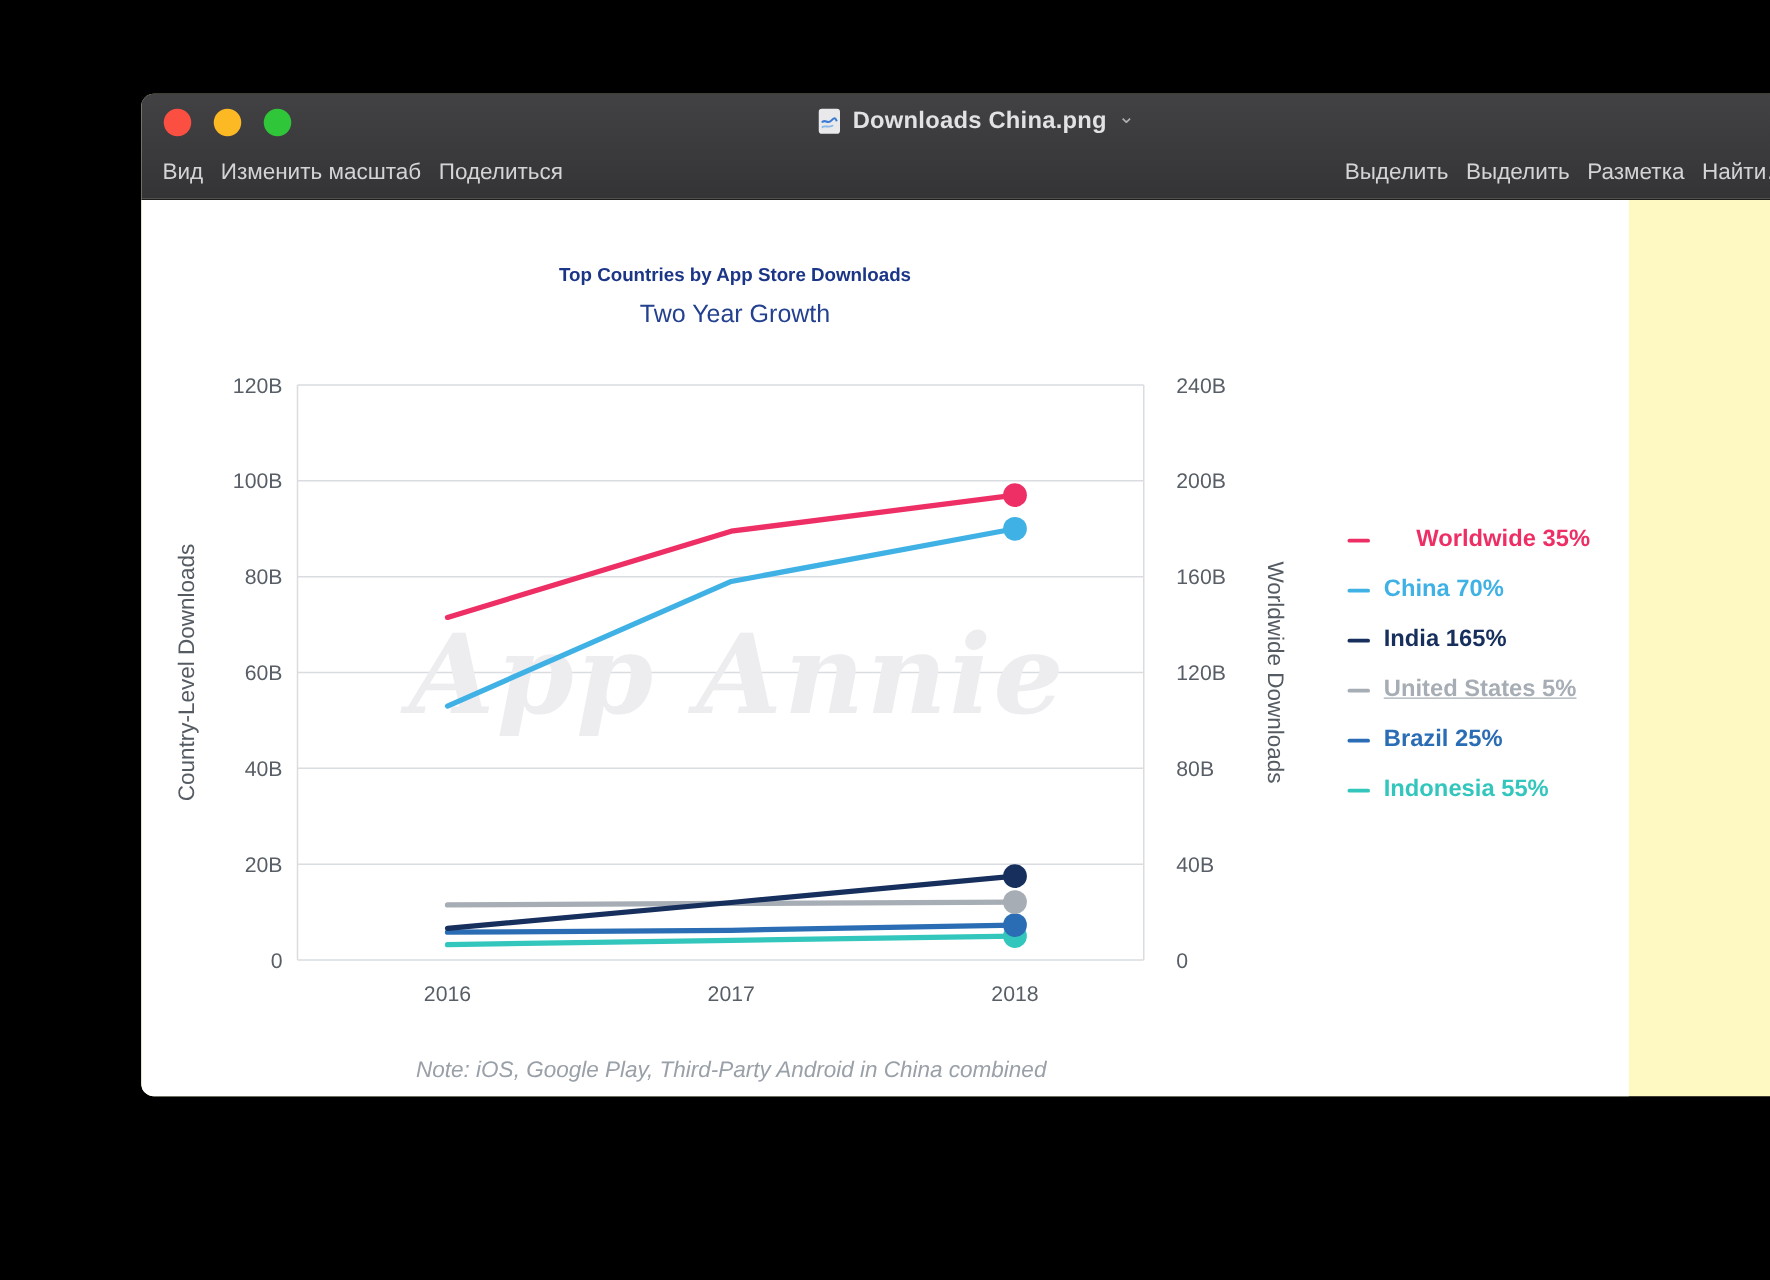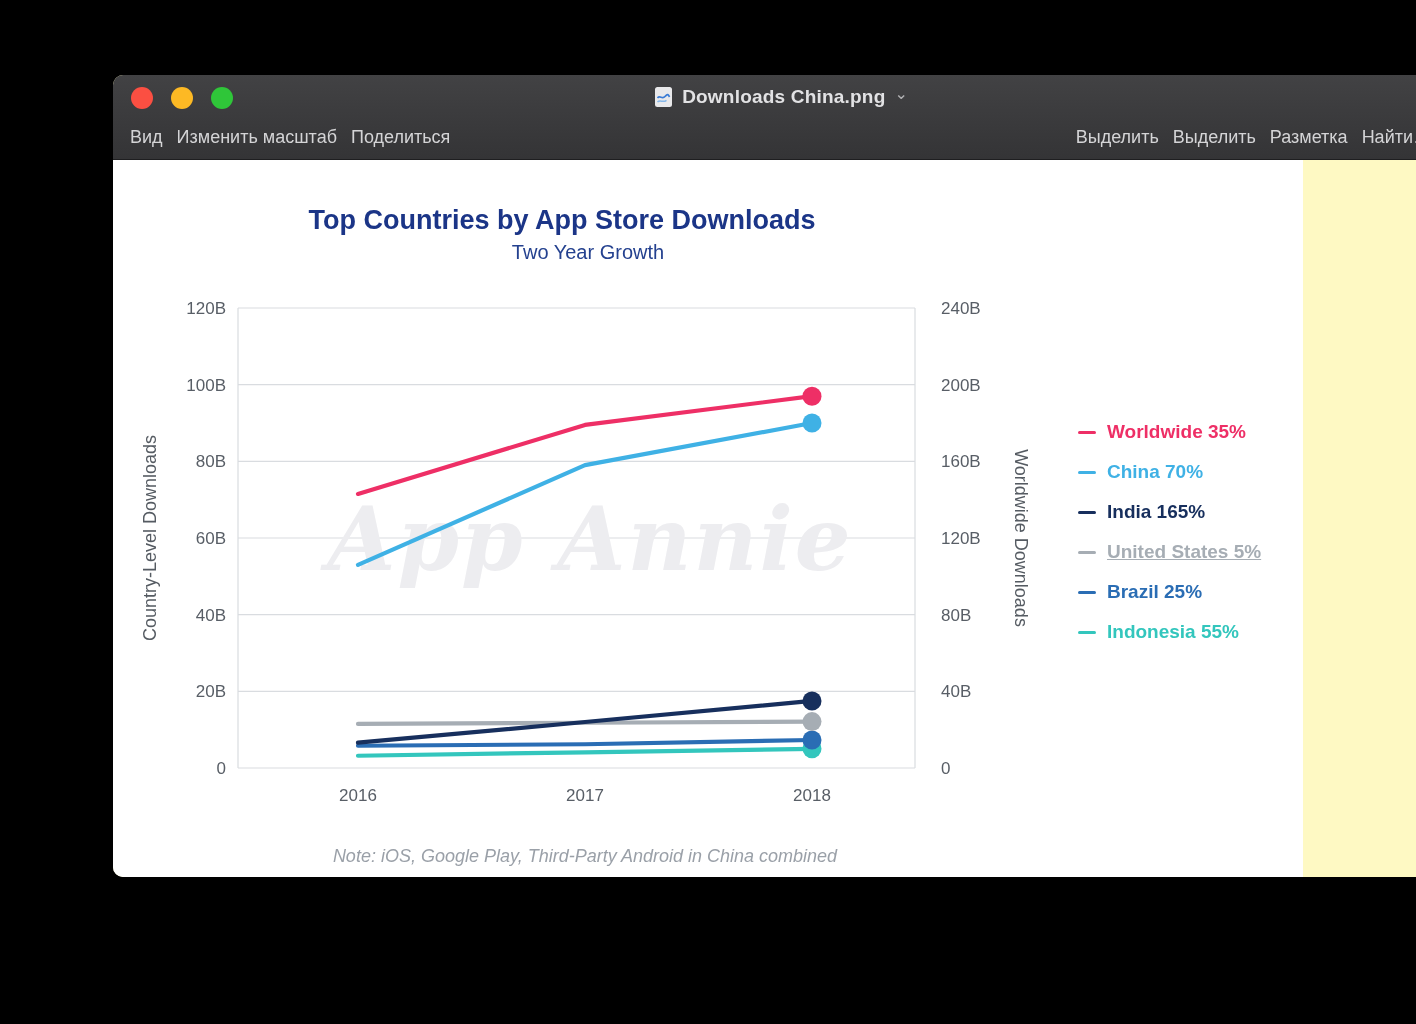--- a/index.html
+++ b/index.html
@@ -19,22 +19,22 @@
   .chev{color:#b0b0b2;font-size:16px;line-height:10px;transform:translateY(-3px);}
   .toolbar{height:36px;display:flex;align-items:center;justify-content:space-between;padding:0 18px 4px 17px;}
   .menu-group{display:flex;gap:14px;}
   .menu-item{color:#d4d4d6;font-size:18px;cursor:default;white-space:nowrap;}
   .content{position:relative;width:1190px;height:721px;background:#fff;}
   #chart-svg{position:absolute;left:0;top:0;}
   .tick{font-family:"Liberation Sans",sans-serif;font-size:17px;fill:#585e66;}
   .xtick{font-family:"Liberation Sans",sans-serif;font-size:17px;fill:#585e66;}
   .watermark{font-family:"DejaVu Serif",serif;font-style:italic;font-weight:600;
              font-size:88px;fill:#ededf0;letter-spacing:2px;}
-  .chart-title{position:absolute;left:449px;top:60px;transform:translate(-50%,-50%);
-               font-size:27px;font-weight:bold;color:#1b3587;white-space:nowrap;}
+  .chart-title{position:absolute;left:475px;top:60px;transform:translate(-50%,-50%);
+               font-size:15px;font-weight:bold;color:#1b3587;white-space:nowrap;}
   .chart-subtitle{position:absolute;left:475px;top:92px;transform:translate(-50%,-50%);
                   font-size:20px;font-weight:500;color:#24418f;white-space:nowrap;}
   .axis-title{position:absolute;font-size:18px;color:#555b62;white-space:nowrap;}
   .axis-title.left{left:37px;top:378px;transform:translate(-50%,-50%) rotate(-90deg);}
   .axis-title.right{left:907px;top:378px;transform:translate(-50%,-50%) rotate(90deg);}
   .note{position:absolute;left:472px;top:696px;transform:translate(-50%,-50%);
         font-size:18px;font-style:italic;color:#9aa0a8;white-space:nowrap;}
   .legend{position:absolute;left:965px;top:252px;}
   .legend-item{height:40px;display:flex;align-items:center;}
   .legend-dash{display:inline-block;width:18px;height:3px;border-radius:2px;margin-right:11px;flex:none;}
@@ -121,21 +121,21 @@
           <polyline points="245,333.9166666666667 472,264.9166666666667 699,236.16666666666669" fill="none" stroke="#ee2f66" stroke-width="4.2" stroke-linecap="round" stroke-linejoin="round"></polyline>
           <circle cx="699" cy="236.16666666666669" r="9.5" fill="#ee2f66"></circle>
         </svg>
       <div class="chart-title">Top Countries by App Store Downloads</div>
       <div class="chart-subtitle">Two Year Growth</div>
       <div class="axis-title left">Country-Level Downloads</div>
       <div class="axis-title right">Worldwide Downloads</div>
       <div class="legend" id="legend">
           <div class="legend-item">
             <span class="legend-dash" style="background: rgb(238, 47, 102);"></span>
-            <span class="legend-label" style="color: rgb(238, 47, 102);">Worldwide 35%</span>
+            <span class="legend-label" style="color: rgb(238, 47, 102); margin-left: 26px;">Worldwide 35%</span>
           </div>
           <div class="legend-item">
             <span class="legend-dash" style="background: rgb(63, 177, 229);"></span>
             <span class="legend-label" style="color: rgb(63, 177, 229);">China 70%</span>
           </div>
           <div class="legend-item">
             <span class="legend-dash" style="background: rgb(23, 47, 93);"></span>
             <span class="legend-label" style="color: rgb(23, 47, 93);">India 165%</span>
           </div>
           <div class="legend-item">

